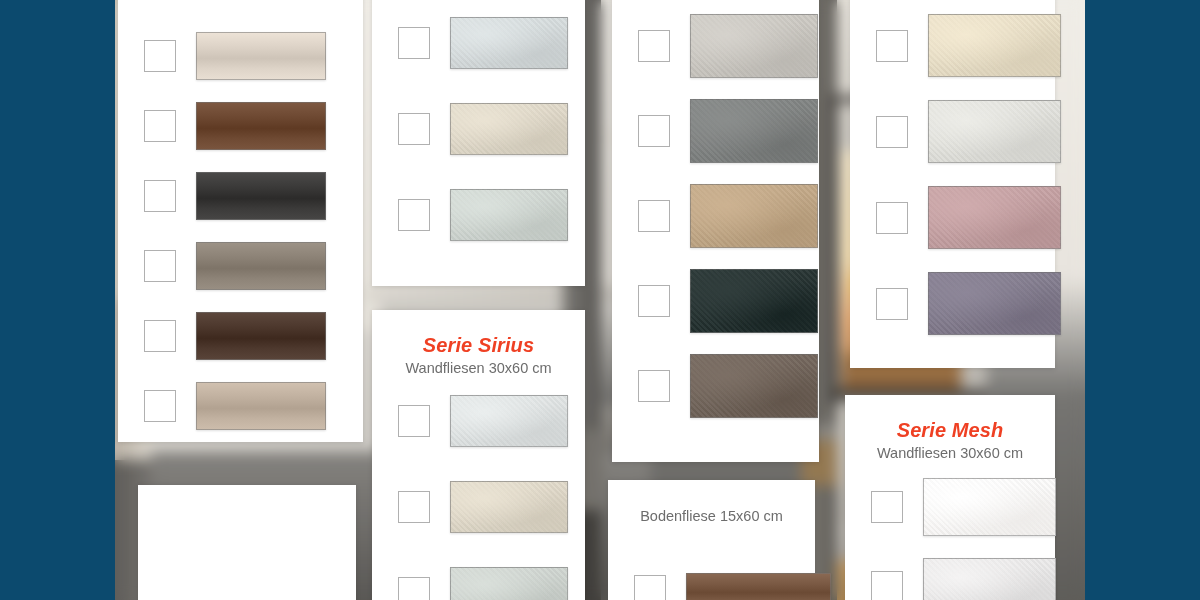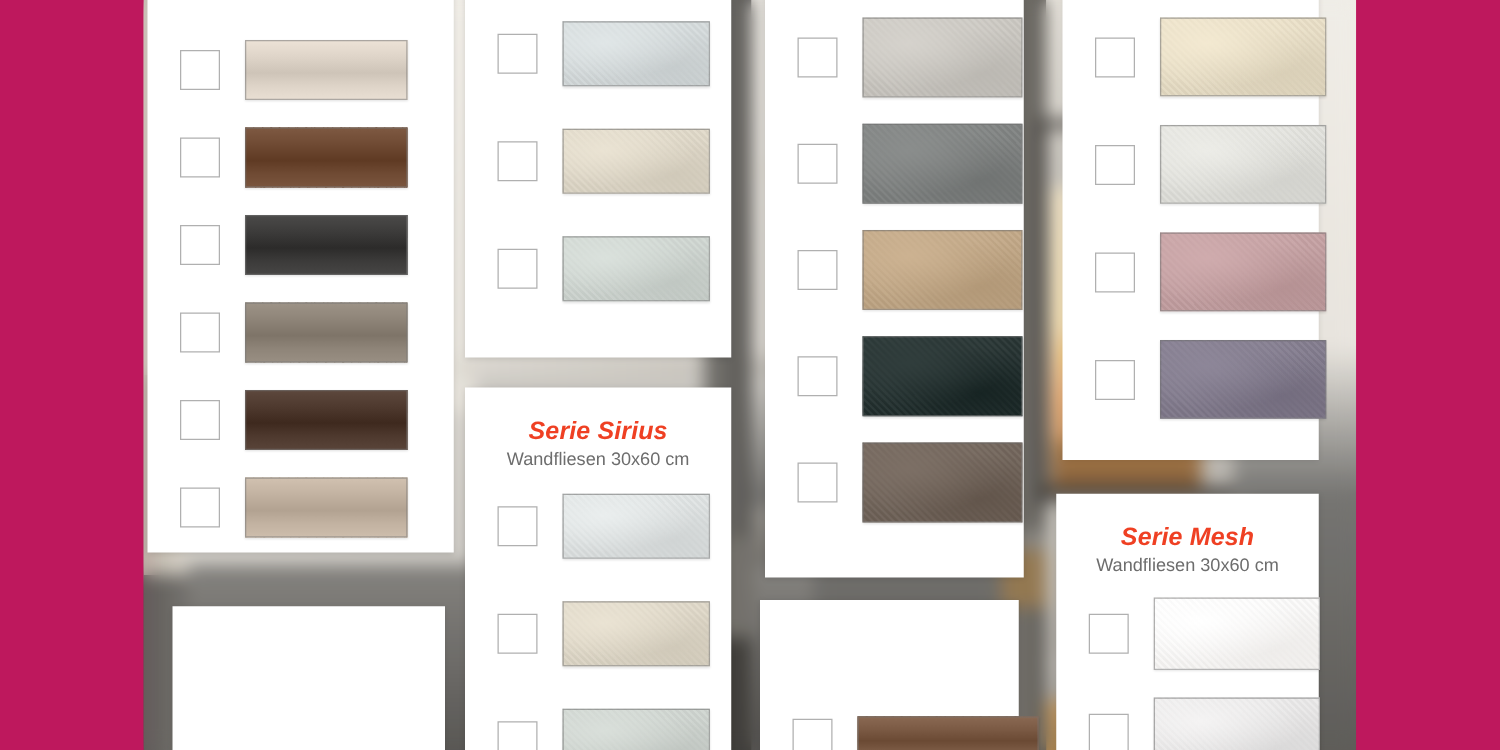--- a/index.html
+++ b/index.html
@@ -1,21 +1,21 @@
 <!DOCTYPE html>
 <html><head>
 <meta charset="utf-8">
 <style>
   html,body{margin:0;padding:0;}
   body{
     width:1200px;height:600px;overflow:hidden;position:relative;
     background:#ffffff;
     font-family:"Liberation Sans","DejaVu Sans",sans-serif;
   }
-  #stage{position:absolute;inset:0;width:1200px;height:600px;overflow:hidden;background:#be185d;}
+  #stage{position:absolute;inset:0;width:1200px;height:600px;overflow:hidden;background:#0c4a6e;}
 
   
   .bg{position:absolute;top:0;left:115px;width:970px;height:600px;overflow:hidden;}
   .bg-layer{position:absolute;inset:0;}
   .b{position:absolute;}
 
   
   .card{
     position:absolute;background:#ffffff;
     box-shadow:0 1px 5px rgba(0,0,0,.13);
@@ -168,20 +168,21 @@
           <div class="cbx" style="border-color: rgb(176, 176, 176);"></div>
           <div class="swatch" style="width: 128px; height: 64px; margin-left: 20px; background: radial-gradient(at 28% 32%, rgb(48, 61, 60), rgba(0, 0, 0, 0) 62%), radial-gradient(at 72% 70%, rgb(22, 35, 34), rgba(0, 0, 0, 0) 58%), repeating-linear-gradient(45deg, rgba(255, 255, 255, 0.05) 0px, rgba(255, 255, 255, 0.05) 2px, rgba(0, 0, 0, 0.035) 2px, rgba(0, 0, 0, 0.035) 4px), linear-gradient(170deg, rgb(44, 57, 56), rgb(28, 41, 40));"></div>
         </div>
         <div class="row" style="left: 26px; top: 392px;">
           <div class="cbx" style="border-color: rgb(176, 176, 176);"></div>
           <div class="swatch" style="width: 128px; height: 64px; margin-left: 20px; background: radial-gradient(at 28% 32%, rgb(124, 111, 101), rgba(0, 0, 0, 0) 62%), radial-gradient(at 72% 70%, rgb(98, 85, 75), rgba(0, 0, 0, 0) 58%), repeating-linear-gradient(45deg, rgba(255, 255, 255, 0.05) 0px, rgba(255, 255, 255, 0.05) 2px, rgba(0, 0, 0, 0.035) 2px, rgba(0, 0, 0, 0.035) 4px), linear-gradient(170deg, rgb(120, 107, 97), rgb(104, 91, 81));"></div>
         </div>
       </div>
       <div class="card" style="left: 608px; top: 480px; width: 207px; height: 200px;">
         <div class="card-head" style="padding-top: 24px;">
+          <div class="series-sub" style="color: rgb(109, 109, 109);">Bodenfliese 15x60 cm</div>
         </div>
         <div class="row" style="left: 26px; top: 93px;">
           <div class="cbx" style="border-color: rgb(176, 176, 176);"></div>
           <div class="swatch" style="width: 145px; height: 36px; margin-left: 20px; background: linear-gradient(rgb(137, 104, 82) 0%, rgb(123, 90, 68) 28%, rgb(107, 74, 52) 55%, rgb(123, 90, 68) 78%, rgb(133, 100, 78) 100%), repeating-linear-gradient(92deg, rgb(105, 72, 50) 0px, rgb(105, 72, 50) 1px, rgba(0, 0, 0, 0) 1px, rgba(0, 0, 0, 0) 7px), repeating-linear-gradient(88deg, rgb(141, 108, 86) 0px, rgb(141, 108, 86) 1px, rgba(0, 0, 0, 0) 1px, rgba(0, 0, 0, 0) 13px), linear-gradient(rgb(123, 90, 68), rgb(123, 90, 68));"></div>
         </div>
       </div>
       <div class="card" style="left: 850px; top: -44px; width: 205px; height: 412px;">
         <div class="row" style="left: 26px; top: 58px;">
           <div class="cbx" style="border-color: rgb(176, 176, 176);"></div>
           <div class="swatch" style="width: 133px; height: 63px; margin-left: 20px; background: radial-gradient(at 28% 32%, rgb(243, 233, 209), rgba(0, 0, 0, 0) 62%), radial-gradient(at 72% 70%, rgb(217, 207, 183), rgba(0, 0, 0, 0) 58%), repeating-linear-gradient(45deg, rgba(255, 255, 255, 0.05) 0px, rgba(255, 255, 255, 0.05) 2px, rgba(0, 0, 0, 0.035) 2px, rgba(0, 0, 0, 0.035) 4px), linear-gradient(170deg, rgb(239, 229, 205), rgb(223, 213, 189));"></div>

